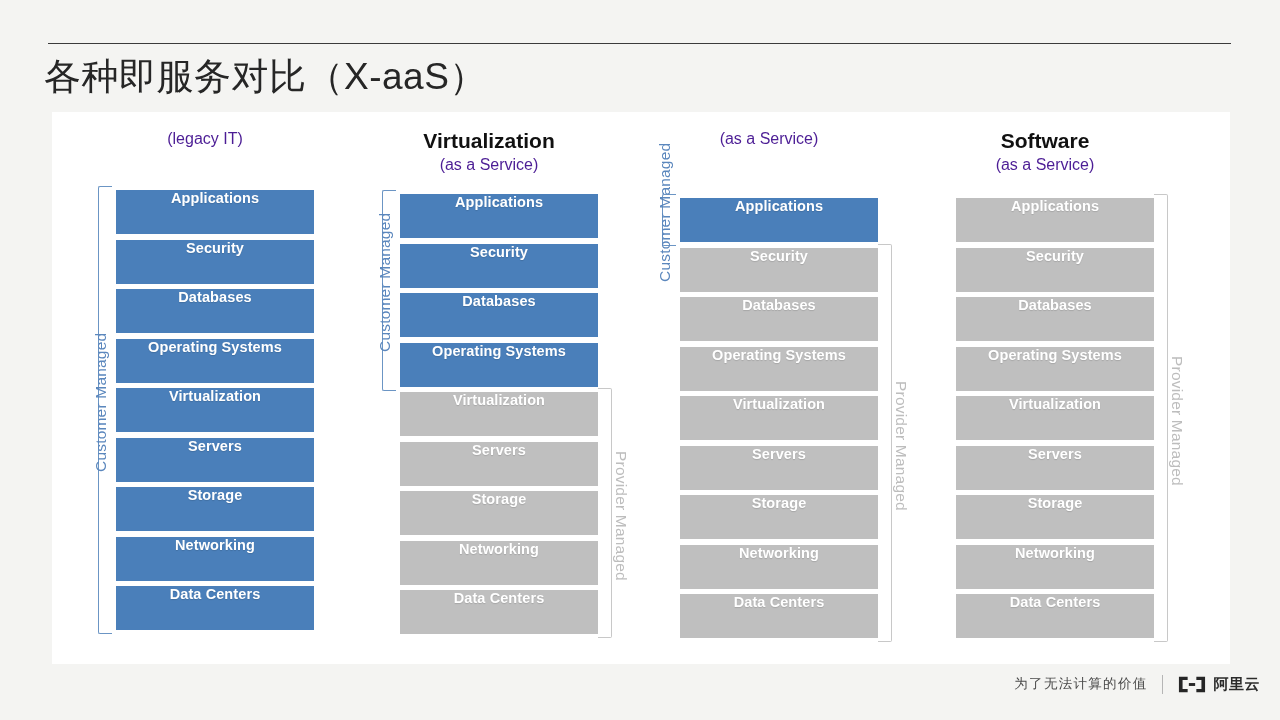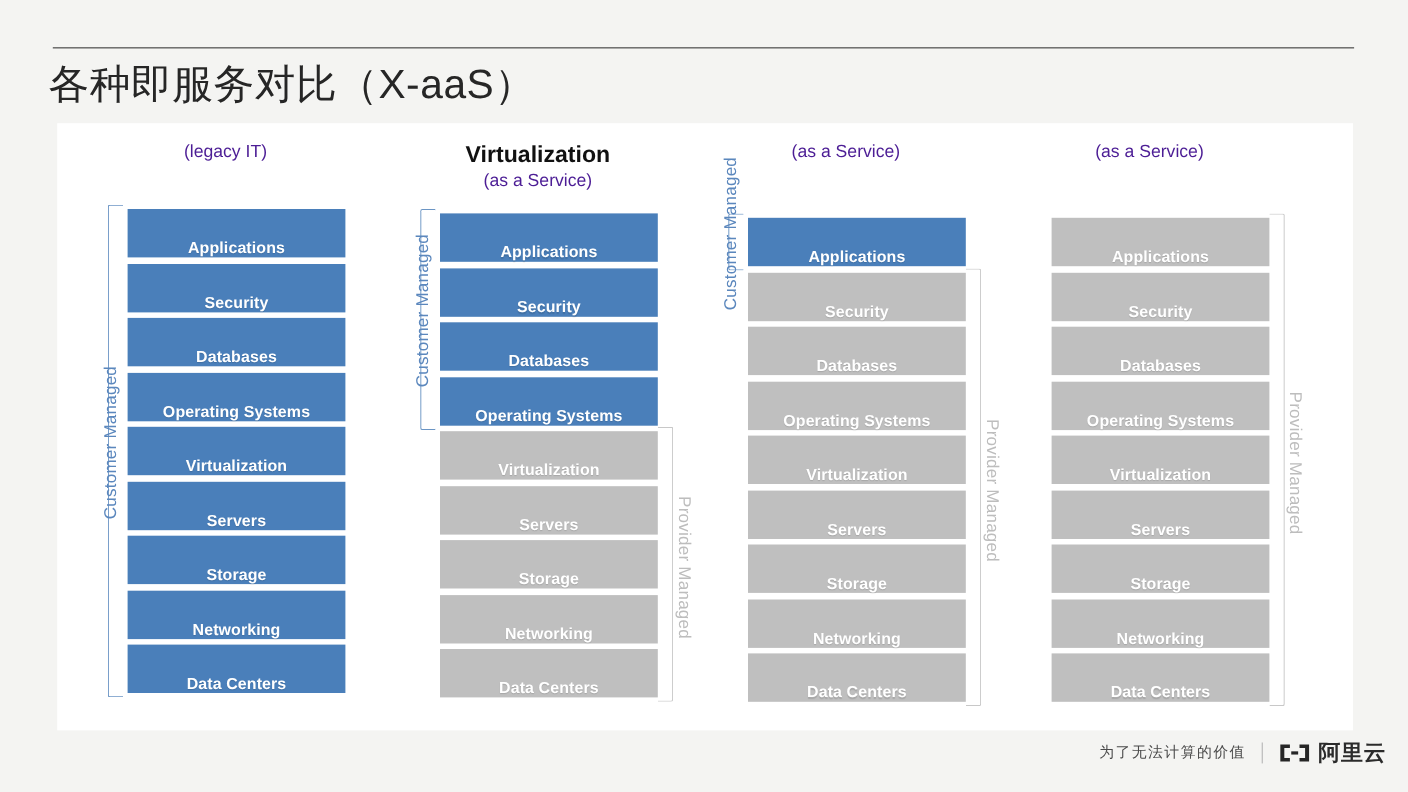--- a/index.html
+++ b/index.html
@@ -83,21 +83,21 @@
     position: absolute;
     left: 0;
     width: 274px;
   }
   .layer {
     position: absolute;
     left: 48px;
     width: 198px;
     height: 44px;
     display: flex;
-    align-items: flex-end;
+    align-items: flex-start;
     justify-content: center;
     box-sizing: border-box;
   }
   .layer-label {
     font-size: 14.5px;
     font-weight: bold;
     color: #ffffff;
     letter-spacing: 0.1px;
     white-space: nowrap;
     text-shadow: 0 1px 1px rgba(0,0,0,0.13);
@@ -169,21 +169,21 @@
     display: flex;
     align-items: center;
   }
   #brand-mark {
     width: 30px;
     height: 19px;
     margin-right: 7px;
     display: block;
   }
   #brand-name {
-    font-size: 20px;
+    font-size: 15px;
     color: #2b2b2b;
     font-weight: bold;
     letter-spacing: 0.5px;
     white-space: nowrap;
   }
 </style>
 </head>
 <body>
 
 <div id="title-rule"></div>
@@ -299,20 +299,21 @@
           <span class="layer-label">Data Centers</span>
         </div>
       </div>
     </div>
     <div class="bracket left blue" style="left: 610px; top: 82px; height: 52px;"></div>
     <div class="vlabel up" style="left: 604px; top: 170px;">Customer Managed</div>
     <div class="bracket right gray" style="left: 826px; top: 131.5px; height: 398.5px;"></div>
     <div class="vlabel down" style="left: 858px; top: 268.75px;">Provider Managed</div>
     <div class="column col-3" style="left: 856px;">
       <div class="col-head">
+        <div class="col-title">Software</div>
         <div class="col-sub">(as a Service)</div>
       </div>
       <div class="stack">
         <div class="layer gray" style="top: 86px;">
           <span class="layer-label">Applications</span>
         </div>
         <div class="layer gray" style="top: 135.5px;">
           <span class="layer-label">Security</span>
         </div>
         <div class="layer gray" style="top: 185px;">

